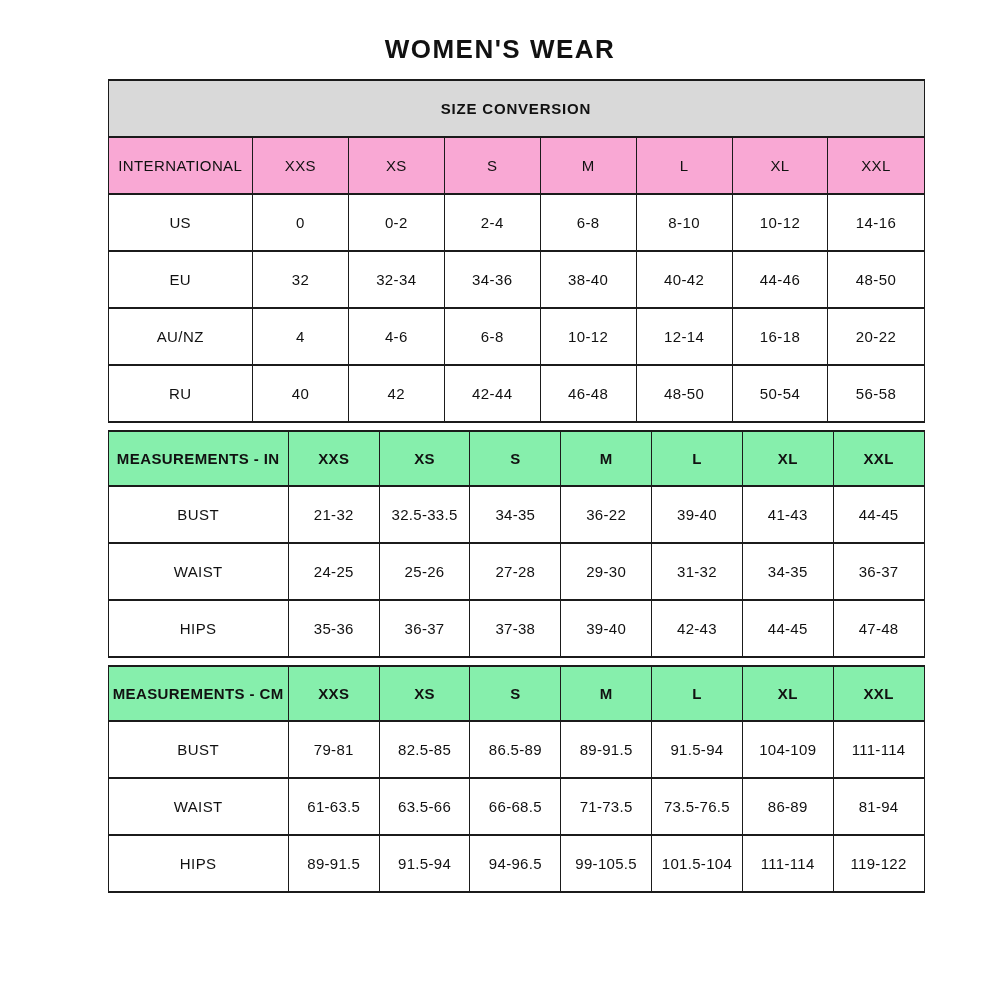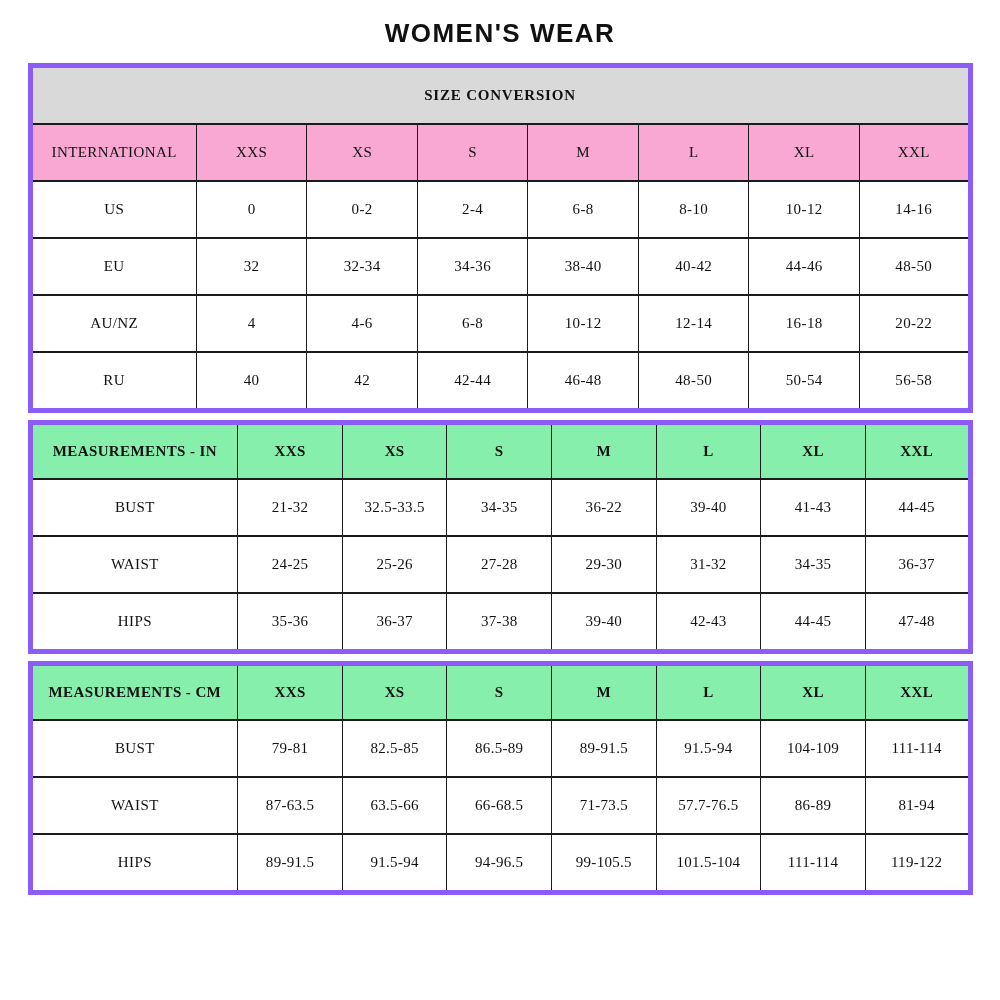--- a/index.html
+++ b/index.html
@@ -3,38 +3,37 @@
 <meta charset="utf-8">
 <style>
   html, body {
     margin: 0;
     padding: 0;
     background: #ffffff;
     color: #111111;
     font-family: "Liberation Sans", "DejaVu Sans", sans-serif;
   }
   .page {
-    width: 945px;
+    width: 817px;
     margin: 0 auto;
-    padding-top: 12px;
+    padding-top: 28px;
   }
   h1.title {
     text-align: center;
     font-size: 26px;
     font-weight: 700;
     letter-spacing: 1.5px;
     margin: 6px 0 14px 0;
   }
   table.tbl {
     width: 100%;
     border-collapse: collapse;
     table-layout: fixed;
-    margin: 0 0 7px 0;
-    border: 5px solid #8b5cf6;
-    font-family: Liberation Serif, serif;
+    margin: 0 0 7px 16px;
+    border: 1px solid #8b5cf6;
   }
   .tbl th, .tbl td {
     border: 1px solid #1b1b1b;
     border-top-width: 2px;
     border-bottom-width: 2px;
     text-align: center;
     vertical-align: middle;
     padding: 0 4px;
     overflow: hidden;
     white-space: nowrap;
@@ -244,25 +243,25 @@
           <td>79-81</td>
           <td>82.5-85</td>
           <td>86.5-89</td>
           <td>89-91.5</td>
           <td>91.5-94</td>
           <td>104-109</td>
           <td>111-114</td>
         </tr>
         <tr>
           <th>WAIST</th>
-          <td>87-63.5</td>
+          <td>61-63.5</td>
           <td>63.5-66</td>
           <td>66-68.5</td>
           <td>71-73.5</td>
-          <td>57.7-76.5</td>
+          <td>73.5-76.5</td>
           <td>86-89</td>
           <td>81-94</td>
         </tr>
         <tr>
           <th>HIPS</th>
           <td>89-91.5</td>
           <td>91.5-94</td>
           <td>94-96.5</td>
           <td>99-105.5</td>
           <td>101.5-104</td>

